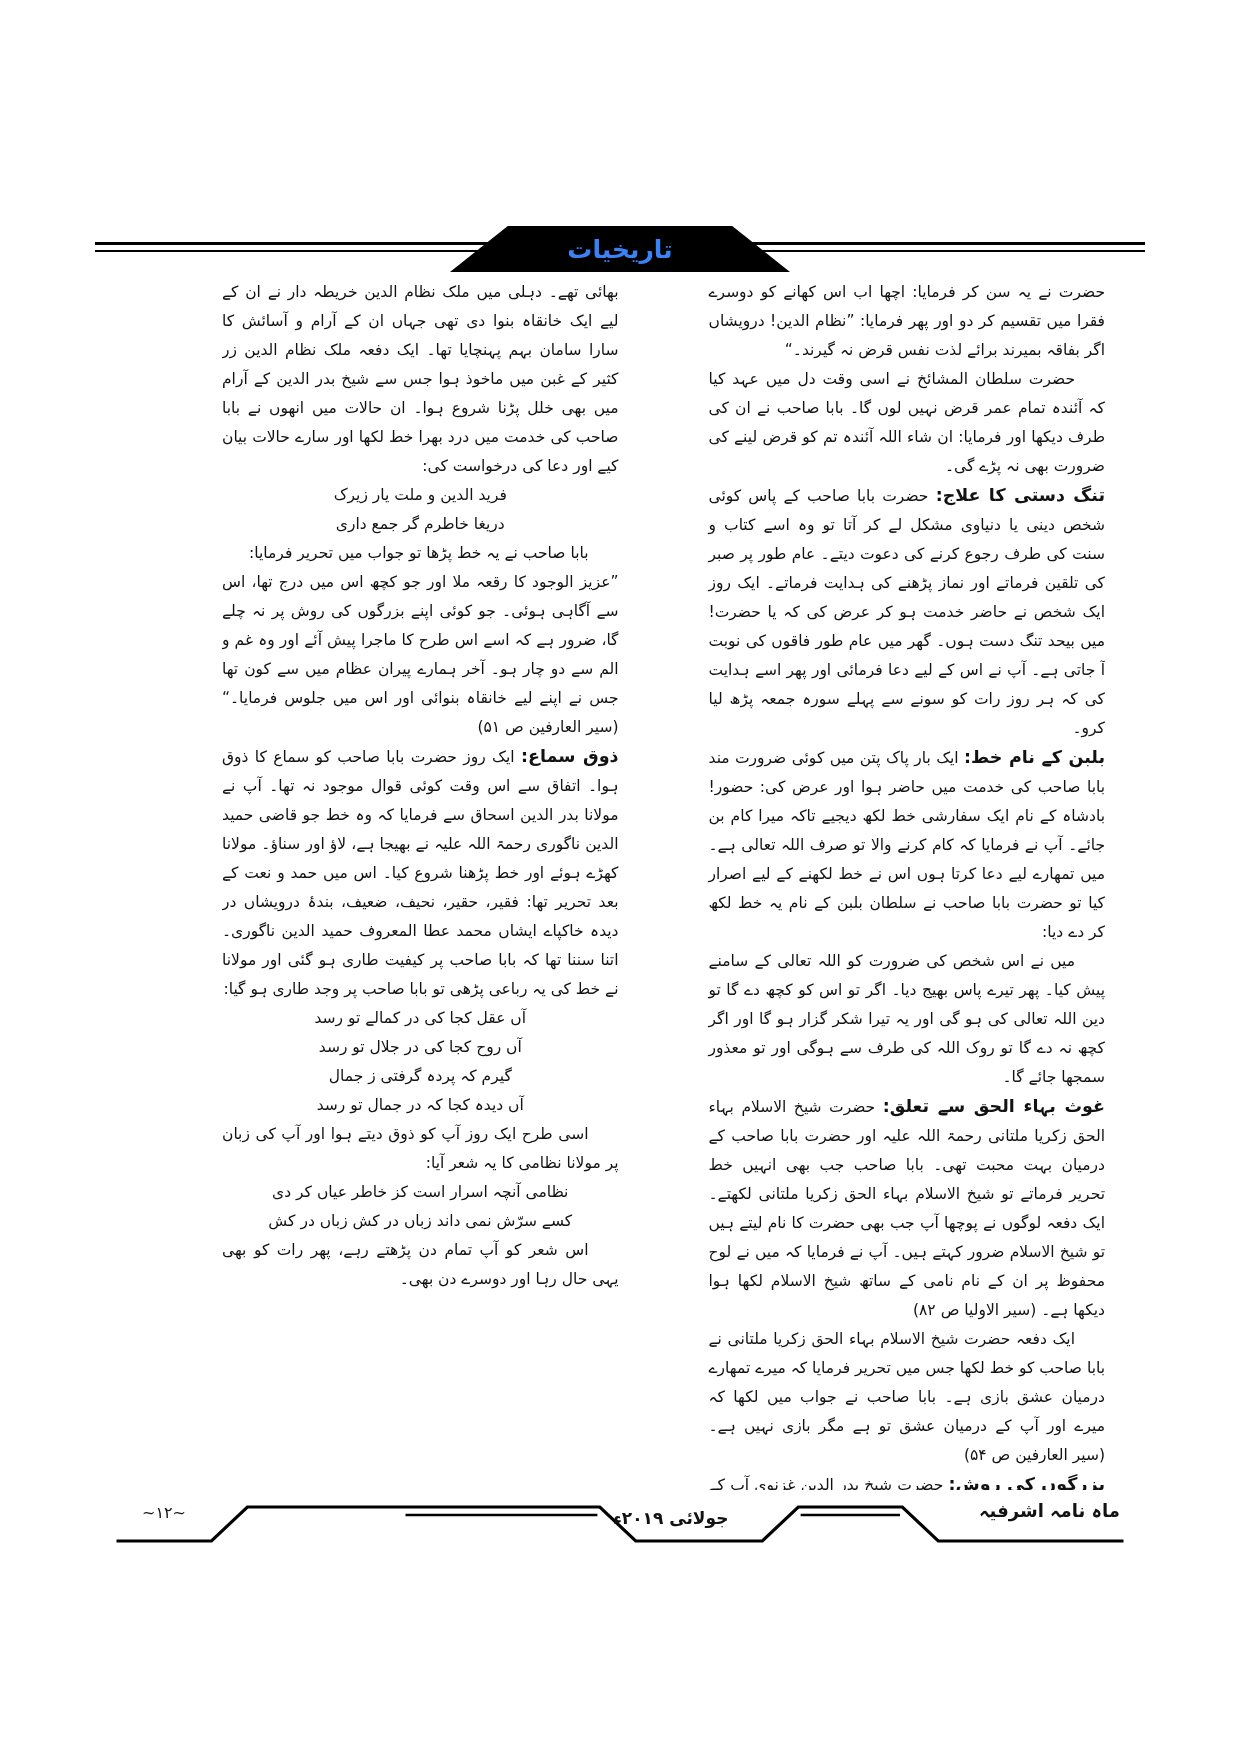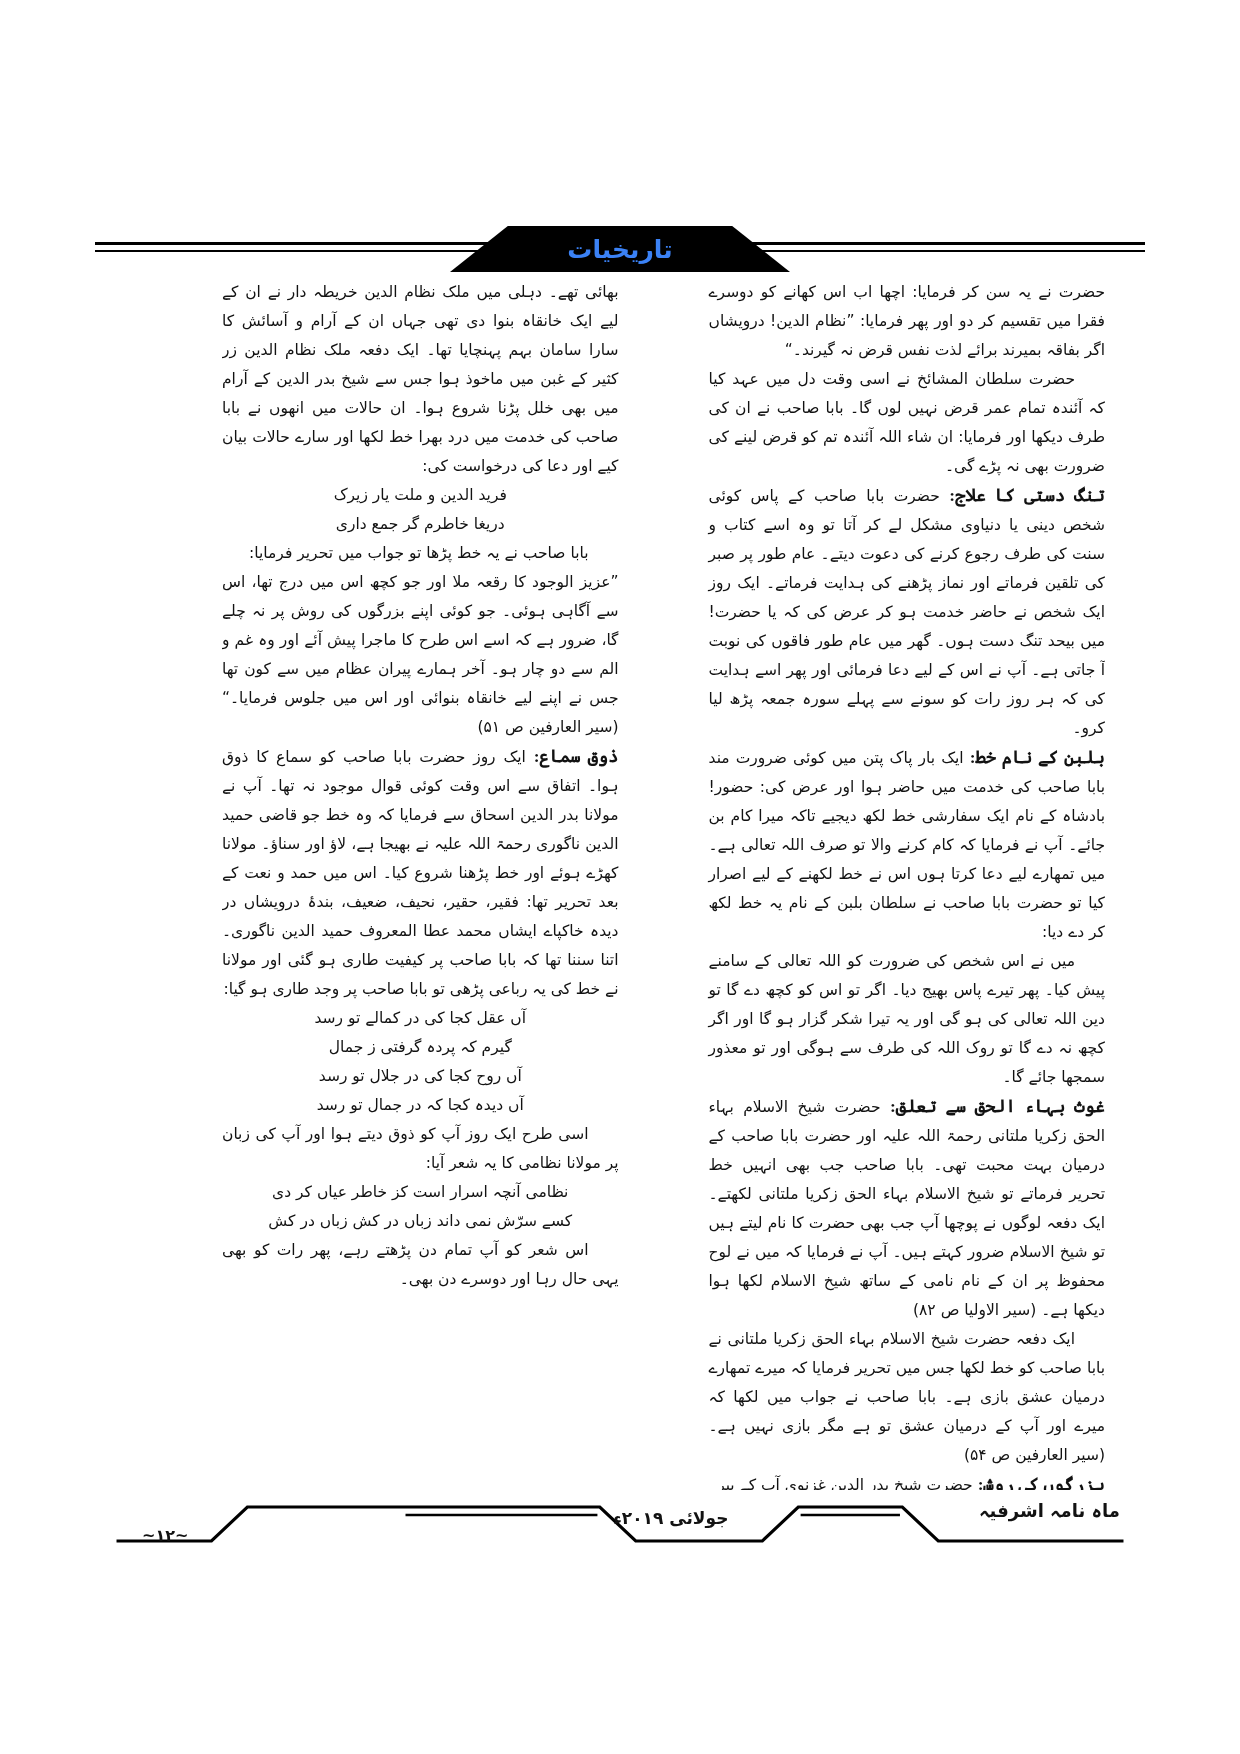--- a/index.html
+++ b/index.html
@@ -19,28 +19,28 @@
   }
   .banner span{color:#3b82f6;font-weight:bold;font-size:25px;letter-spacing:1px;}
   
   .columns{
     position:absolute;top:278px;right:135px;left:222px;height:1212px;
     display:flex;gap:90px;overflow:hidden;
   }
   .col{flex:1 1 0;font-size:15.5px;line-height:29px;text-align:justify;}
   .col p{margin:0;}
   .ind{text-indent:30px;}
-  .sec{font-weight:bold;font-size:17.5px;font-family:Liberation Serif, serif;}
+  .sec{font-weight:bold;font-size:17.5px;}
   .poem{text-align:center;}
   .poem .pl{line-height:29px;}
   .couplet{display:flex;justify-content:center;gap:64px;}
   
   .footer{position:absolute;left:112px;right:112px;top:1495px;height:56px;}
   .footer svg{position:absolute;inset:0;width:100%;height:100%;}
-  .fpage{position:absolute;left:30px;top:8px;font-size:16px;font-weight:bold;margin-top:23px;}
+  .fpage{position:absolute;left:30px;top:8px;font-size:16px;font-weight:normal;}
   .fdate{position:absolute;left:55%;top:13px;transform:translateX(-50%);
     font-size:17px;font-weight:bold;}
   .fmag{position:absolute;right:8px;top:5px;font-size:18px;font-weight:bold;}
 </style>
 </head>
 <body>
 
 <div class="sheet">
 
   <div class="header">
@@ -71,22 +71,22 @@
         </div>
         <div class="pl couplet">
           <span>دریغا خاطرم گر جمع داری</span>
         </div>
       </div>
       <p class="ind">بابا صاحب نے یہ خط پڑھا تو جواب میں تحریر فرمایا:</p>
       <p>”عزیز الوجود کا رقعہ ملا اور جو کچھ اس میں درج تھا، اس سے آگاہی ہوئی۔ جو کوئی اپنے بزرگوں کی روش پر نہ چلے گا، ضرور ہے کہ اسے اس طرح کا ماجرا پیش آئے اور وہ غم و الم سے دو چار ہو۔ آخر ہمارے پیران عظام میں سے کون تھا جس نے اپنے لیے خانقاہ بنوائی اور اس میں جلوس فرمایا۔“ (سیر العارفین ص ۵۱)</p>
       <p><strong class="sec">ذوق سماع:</strong> <span>ایک روز حضرت بابا صاحب کو سماع کا ذوق ہوا۔ اتفاق سے اس وقت کوئی قوال موجود نہ تھا۔ آپ نے مولانا بدر الدین اسحاق سے فرمایا کہ وہ خط جو قاضی حمید الدین ناگوری رحمۃ اللہ علیہ نے بھیجا ہے، لاؤ اور سناؤ۔ مولانا کھڑے ہوئے اور خط پڑھنا شروع کیا۔ اس میں حمد و نعت کے بعد تحریر تھا: فقیر، حقیر، نحیف، ضعیف، بندۂ درویشاں در دیدہ خاکپاے ایشاں محمد عطا المعروف حمید الدین ناگوری۔ اتنا سننا تھا کہ بابا صاحب پر کیفیت طاری ہو گئی اور مولانا نے خط کی یہ رباعی پڑھی تو بابا صاحب پر وجد طاری ہو گیا:</span></p>
       <div class="poem">
         <div class="pl">آں عقل کجا کی در کمالے تو رسد</div>
+        <div class="pl">آں روح کجا کی در جلال تو رسد</div>
         <div class="pl">گیرم کہ پردہ گرفتی ز جمال</div>
-        <div class="pl">آں روح کجا کی در جلال تو رسد</div>
         <div class="pl">آں دیدہ کجا کہ در جمال تو رسد</div>
       </div>
       <p class="ind">اسی طرح ایک روز آپ کو ذوق دیتے ہوا اور آپ کی زبان پر مولانا نظامی کا یہ شعر آیا:</p>
       <div class="poem">
         <div class="pl">نظامی آنچہ اسرار است کز خاطر عیاں کر دی</div>
         <div class="pl">کسے سرّش نمی داند زباں در کش زباں در کش</div>
       </div>
       <p class="ind">اس شعر کو آپ تمام دن پڑھتے رہے، پھر رات کو بھی یہی حال رہا اور دوسرے دن بھی۔</p>
     </div>
 

